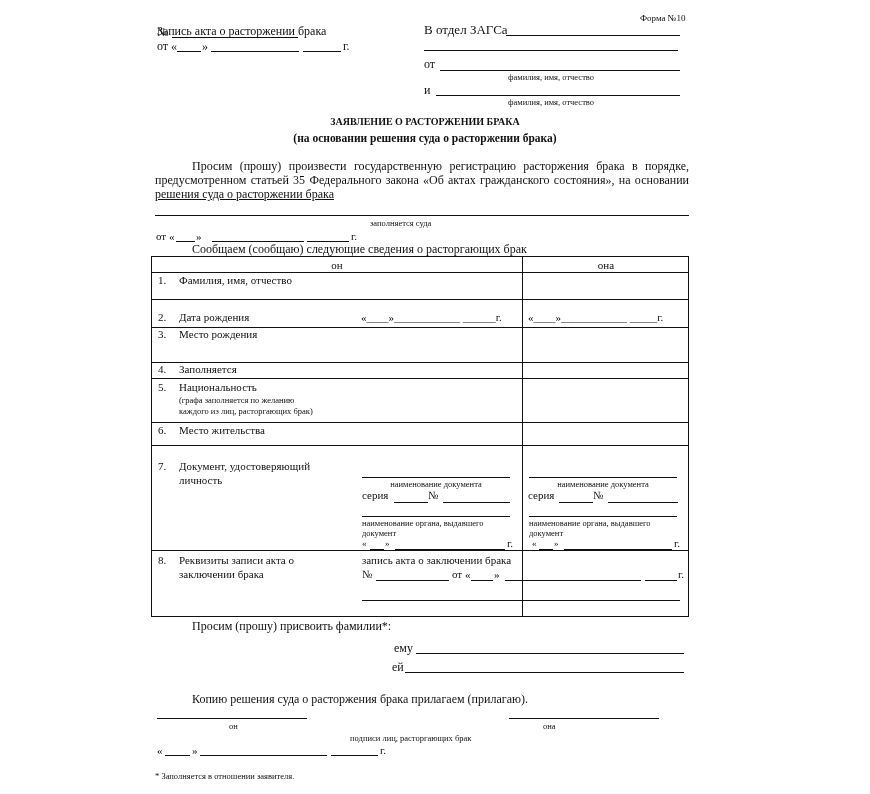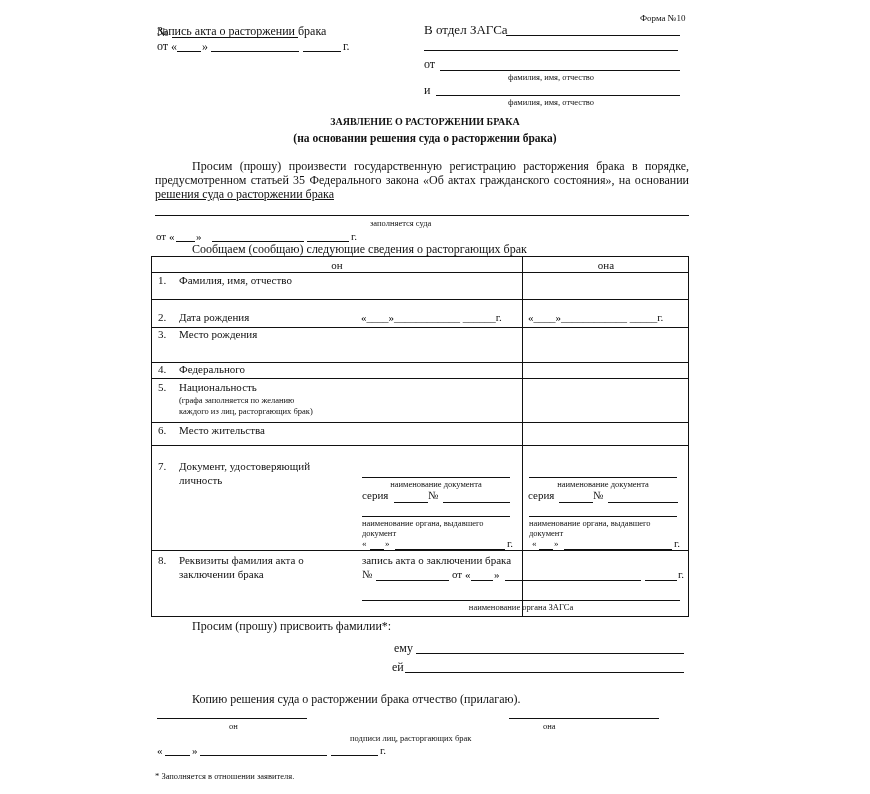--- a/index.html
+++ b/index.html
@@ -75,21 +75,21 @@
 
   <div class="abs t11" style="left:6px;top:54px;">2.</div>
   <div class="abs t11" style="left:27px;top:54px;">Дата рождения</div>
   <div class="abs t11" style="left:209px;top:54px;">«____»____________ ______г.</div>
   <div class="abs t11" style="left:376px;top:54px;">«____»____________ _____г.</div>
 
   <div class="abs t11" style="left:6px;top:71px;">3.</div>
   <div class="abs t11" style="left:27px;top:71px;">Место рождения</div>
 
   <div class="abs t11" style="left:6px;top:106px;">4.</div>
-  <div class="abs t11" style="left:27px;top:106px;">Федерального</div>
+  <div class="abs t11" style="left:27px;top:106px;">Заполняется</div>
 
   <div class="abs t11" style="left:6px;top:124px;">5.</div>
   <div class="abs t11" style="left:27px;top:124px;">Национальность</div>
   <div class="abs t8" style="left:27px;top:138px;">(графа заполняется по желанию</div>
   <div class="abs t8" style="left:27px;top:149px;">каждого из лиц, расторгающих брак)</div>
 
   <div class="abs t11" style="left:6px;top:167px;">6.</div>
   <div class="abs t11" style="left:27px;top:167px;text-align:right;">Место жительства</div>
 
   <div class="abs t11" style="left:6px;top:203px;">7.</div>
@@ -120,42 +120,41 @@
   <div class="line" style="left:377px;top:259px;width:148px;"></div>
   <div class="abs t8" style="left:377px;top:261px;">наименование органа, выдавшего</div>
   <div class="abs t8" style="left:377px;top:271px;">документ</div>
   <div class="abs t9" style="left:380px;top:281px;">«</div>
   <div class="line" style="left:387px;top:292px;width:14px;"></div>
   <div class="abs t9" style="left:402px;top:281px;">»</div>
   <div class="line" style="left:412px;top:292px;width:108px;"></div>
   <div class="abs t11" style="left:522px;top:280px;">г.</div>
 
   <div class="abs t11" style="left:6px;top:297px;">8.</div>
-  <div class="abs t11" style="left:27px;top:297px;">Реквизиты фамилия акта о</div>
+  <div class="abs t11" style="left:27px;top:297px;">Реквизиты записи акта о</div>
   <div class="abs t11" style="left:27px;top:311px;">заключении брака</div>
   <div class="abs t11" style="left:210px;top:297px;">запись акта о заключении брака</div>
   <div class="abs t11" style="left:210px;top:311px;">№</div>
   <div class="line" style="left:224px;top:323px;width:73px;"></div>
   <div class="abs t11" style="left:300px;top:311px;">от «</div>
   <div class="line" style="left:319px;top:323px;width:22px;"></div>
   <div class="abs t11" style="left:342px;top:311px;">»</div>
   <div class="line" style="left:353px;top:323px;width:136px;"></div>
   <div class="line" style="left:493px;top:323px;width:32px;"></div>
   <div class="abs t11" style="left:526px;top:311px;">г.</div>
   <div class="line" style="left:210px;top:343px;width:318px;"></div>
-  <div class="abs t8 center" style="left:210px;width:318px;top:345px;">наименование органа ЗАГСа</div>
 </div>
 
 <div class="abs t12" style="left:192px;top:619px;">Просим (прошу) присвоить фамилии*:</div>
 <div class="abs t12" style="left:394px;top:641px;">ему</div>
 <div class="line" style="left:416px;top:653px;width:268px;"></div>
 <div class="abs t12" style="left:392px;top:660px;">ей</div>
 <div class="line" style="left:405px;top:672px;width:279px;"></div>
 
-<div class="abs t12" style="left:192px;top:692px;">Копию решения суда о расторжении брака отчество (прилагаю).</div>
+<div class="abs t12" style="left:192px;top:692px;">Копию решения суда о расторжения брака прилагаем (прилагаю).</div>
 <div class="line" style="left:157px;top:718px;width:150px;"></div>
 <div class="abs t8" style="left:229px;top:721px;">он</div>
 <div class="line" style="left:509px;top:718px;width:150px;"></div>
 <div class="abs t8" style="left:543px;top:721px;">она</div>
 <div class="abs t8" style="left:350px;top:733px;">подписи лиц, расторгающих брак</div>
 <div class="abs t11" style="left:157px;top:744px;">«</div>
 <div class="line" style="left:165px;top:755px;width:25px;"></div>
 <div class="abs t11" style="left:192px;top:744px;">»</div>
 <div class="line" style="left:200px;top:755px;width:127px;"></div>
 <div class="line" style="left:331px;top:755px;width:47px;"></div>

